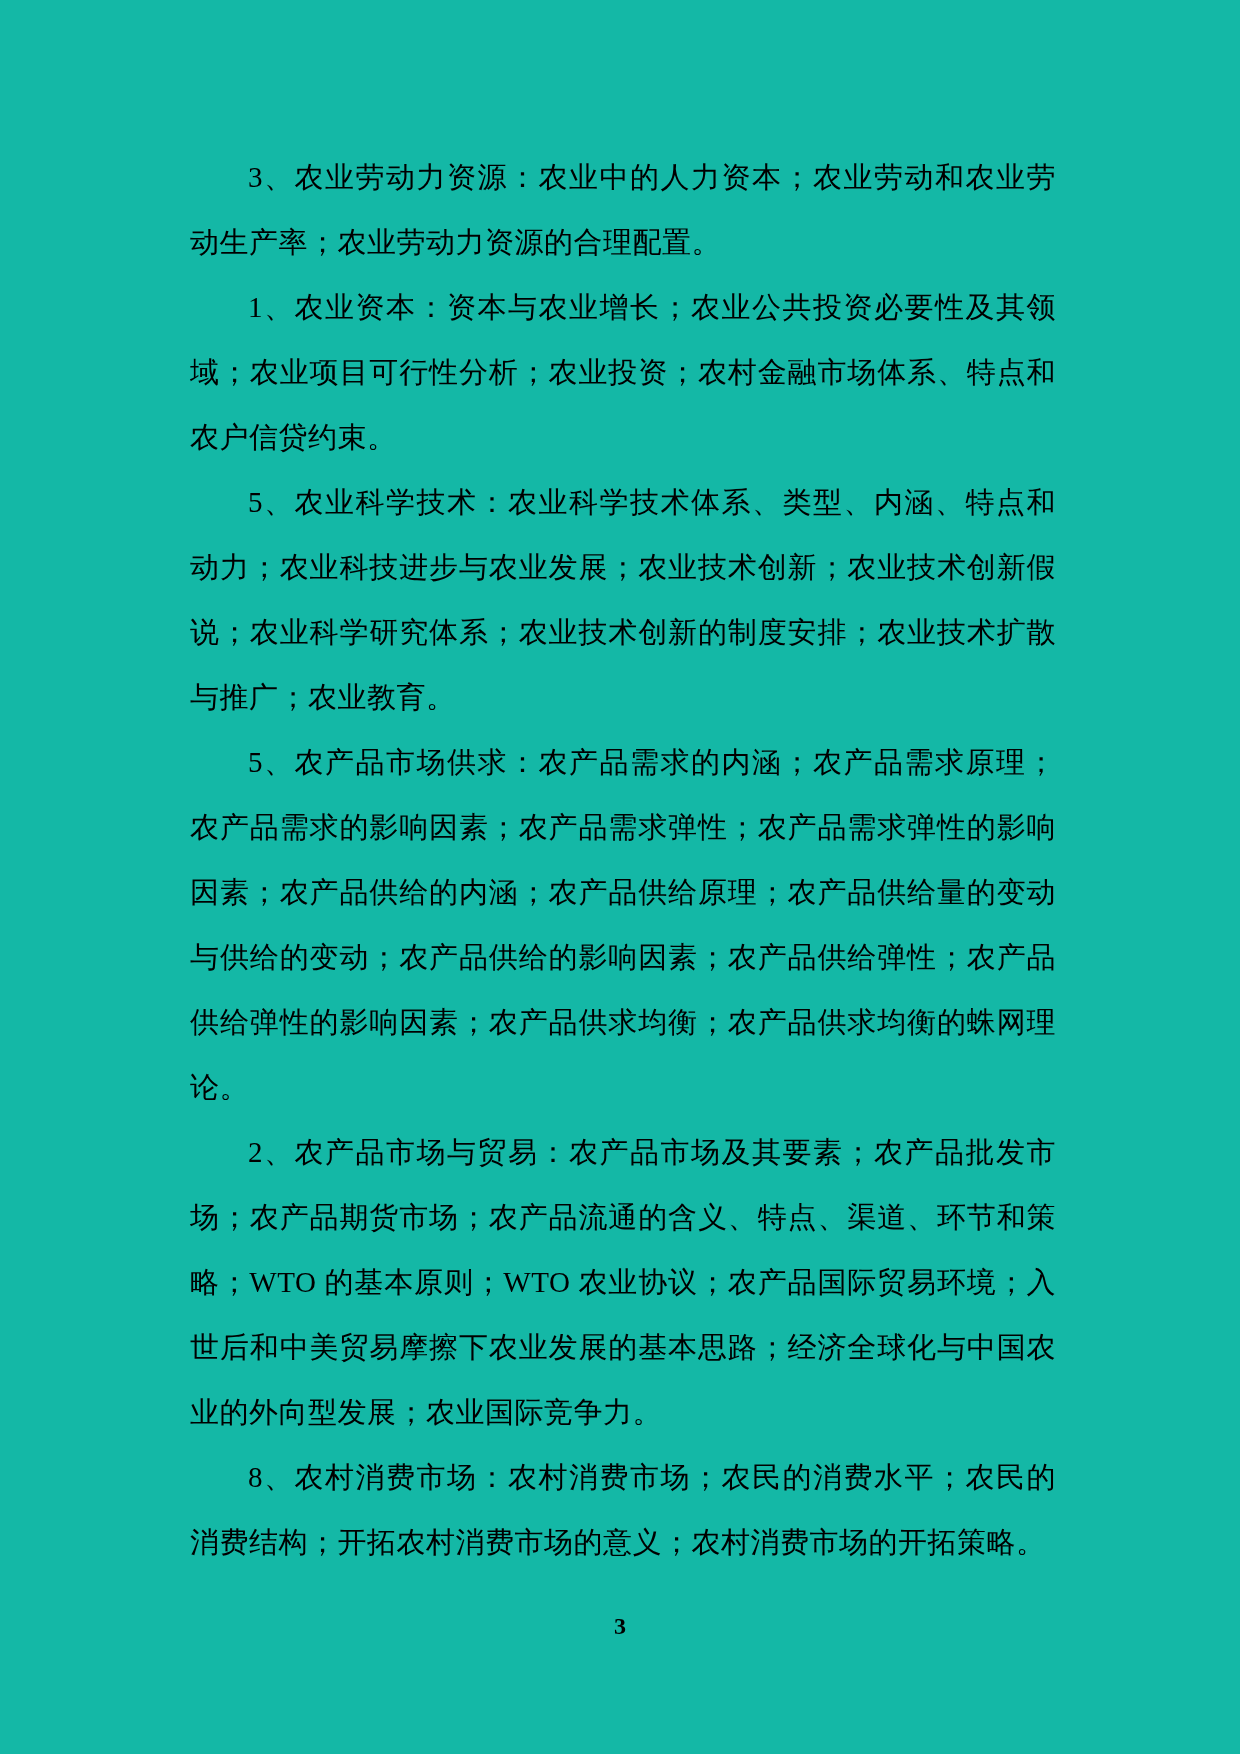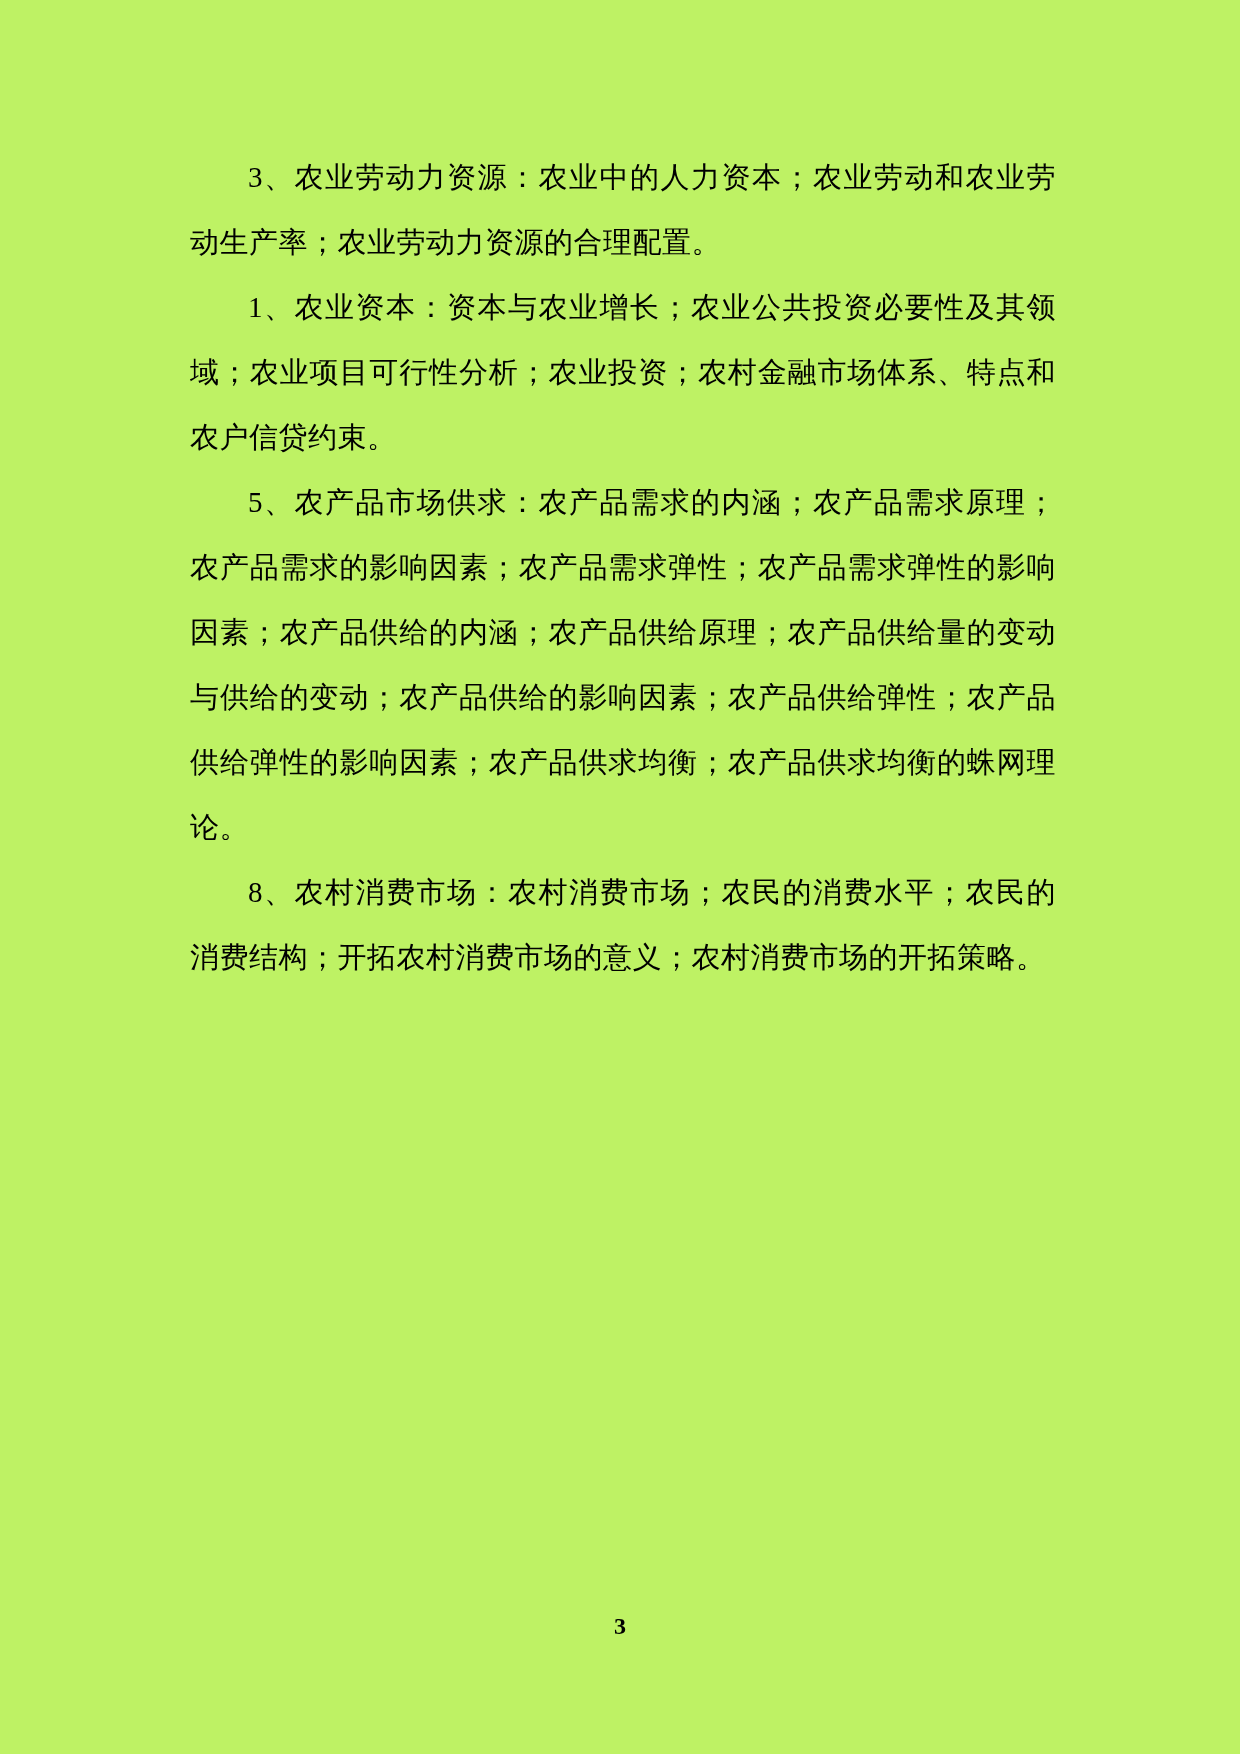--- a/index.html
+++ b/index.html
@@ -4,21 +4,21 @@
 <style>
   html, body {
     margin: 0;
     padding: 0;
     background: #ffffff;
   }
   .page {
     position: relative;
     width: 1240px;
     height: 1754px;
-    background: #bef264;
+    background: #14b8a6;
     color: #000000;
     font-family: "Liberation Serif", "DejaVu Serif", serif;
     overflow: hidden;
   }
   .text-block {
     position: absolute;
     left: 190px;
     top: 145px;
     width: 866px;
   }
@@ -53,17 +53,19 @@
     font-family: "Liberation Serif", "DejaVu Serif", serif;
   }
 </style>
 </head>
 <body>
 
 <div class="page">
   <div class="text-block">
     <p class="body-para">3、农业劳动力资源：农业中的人力资本；农业劳动和农业劳动生产率；农业劳动力资源的合理配置。</p>
     <p class="body-para">1、农业资本：资本与农业增长；农业公共投资必要性及其领域；农业项目可行性分析；农业投资；农村金融市场体系、特点和农户信贷约束。</p>
+    <p class="body-para">5、农业科学技术：农业科学技术体系、类型、内涵、特点和动力；农业科技进步与农业发展；农业技术创新；农业技术创新假说；农业科学研究体系；农业技术创新的制度安排；农业技术扩散与推广；农业教育。</p>
     <p class="body-para">5、农产品市场供求：农产品需求的内涵；农产品需求原理；农产品需求的影响因素；农产品需求弹性；农产品需求弹性的影响因素；农产品供给的内涵；农产品供给原理；农产品供给量的变动与供给的变动；农产品供给的影响因素；农产品供给弹性；农产品供给弹性的影响因素；农产品供求均衡；农产品供求均衡的蛛网理论。</p>
+    <p class="body-para">2、农产品市场与贸易：农产品市场及其要素；农产品批发市场；农产品期货市场；农产品流通的含义、特点、渠道、环节和策略；WTO 的基本原则；WTO 农业协议；农产品国际贸易环境；入世后和中美贸易摩擦下农业发展的基本思路；经济全球化与中国农业的外向型发展；农业国际竞争力。</p>
     <p class="body-para">8、农村消费市场：农村消费市场；农民的消费水平；农民的消费结构；开拓农村消费市场的意义；农村消费市场的开拓策略。</p>
   </div>
   <div class="page-footer">3</div>
 </div>
 
 </body></html>

